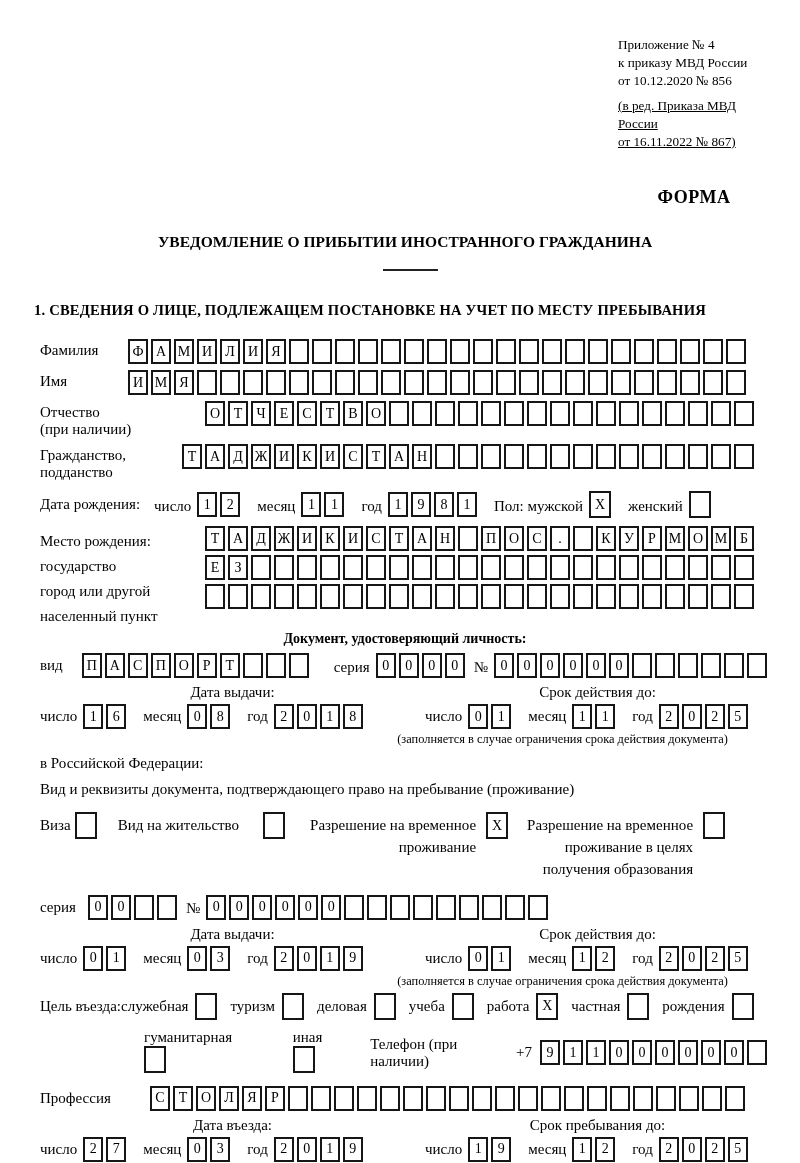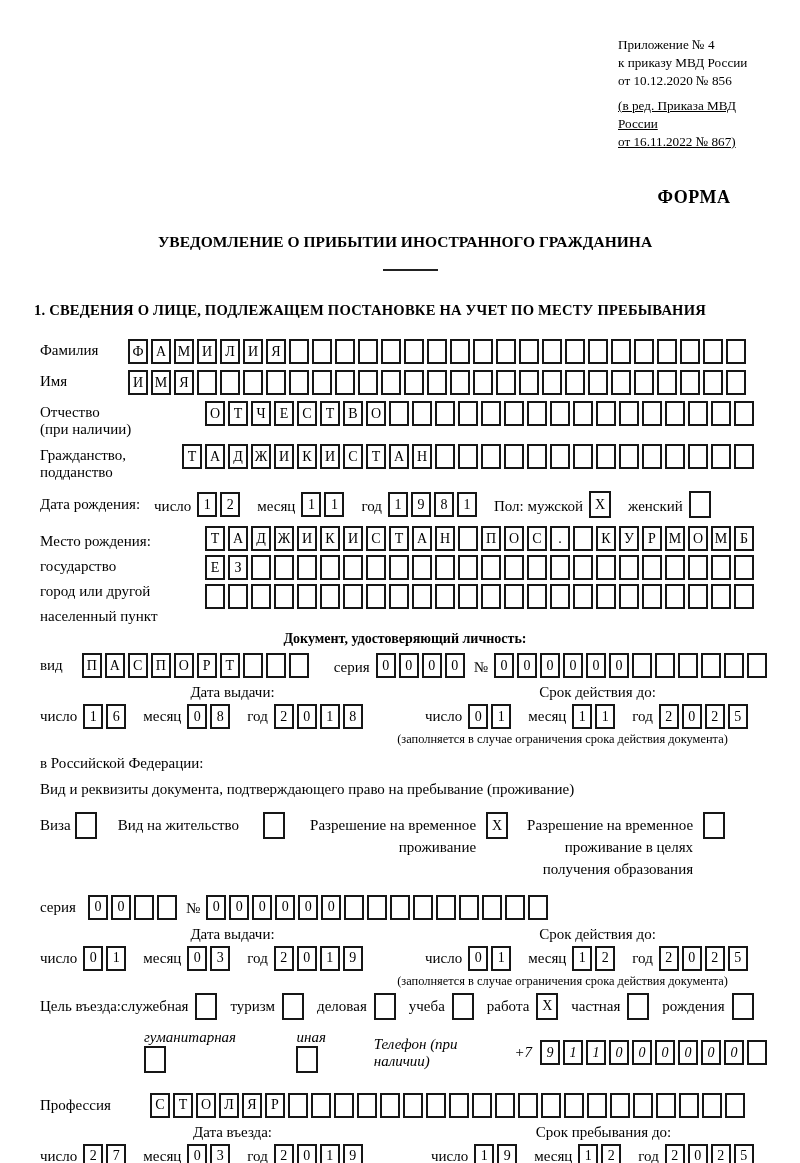--- a/index.html
+++ b/index.html
@@ -45,21 +45,21 @@
   
   .permit-row{display:flex;align-items:flex-start;margin:10px 0 14px 0;}
   .p-item{display:flex;align-items:flex-start;}
   .p-item .txt{line-height:1.45;padding-top:3px;}
   .p-item .txt.center{text-align:right;}
   .p-item .cells{margin-left:10px;}
   
   .purpose{display:flex;align-items:center;margin-bottom:9px;}
   .purpose .opt{display:flex;align-items:center;margin-right:10px;}
   .purpose .opt .ol{margin-right:7px;}
-  .purpose2{display:flex;align-items:center;margin-bottom:16px;margin-left:104px;font-style:italic;}
+  .purpose2{display:flex;align-items:center;margin-bottom:9px;margin-left:104px;}
   .phone-lbl{margin:0 14px 0 26px;}
   .plus7{margin-right:8px;}
   .intro{margin:4px 0 8px 0;line-height:1.7;}
 </style>
 </head>
 <body>
 
 <div class="hdr">
   <div>Приложение № 4</div>
   <div>к приказу МВД России</div>
@@ -631,21 +631,21 @@
       <span class="cell"></span>
       <span class="cell"></span>
       <span class="cell"></span>
       <span class="cell"></span>
       <span class="cell"></span>
       <span class="cell"></span>
       <span class="cell"></span>
     </span>
 </div>
 
-<div class="datepair" style="gap:6px;">
+<div class="datepair" style="">
   <div class="datecol-l">
     <div class="datehead">Дата въезда:</div>
     <div class="dl">
       <span class="t">число</span>
       <span class="cells">
           <span class="cell">2</span>
           <span class="cell">7</span>
         </span>
       <span class="t2">месяц</span>
       <span class="cells">

